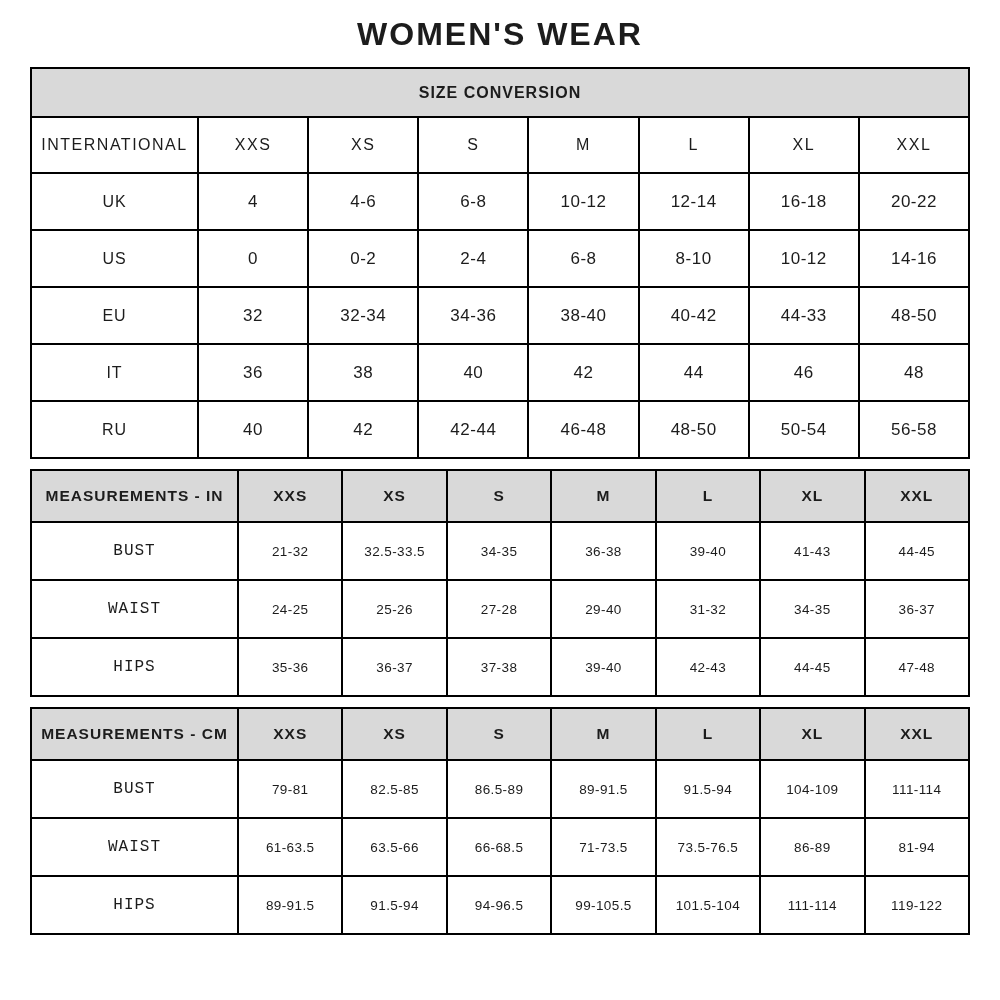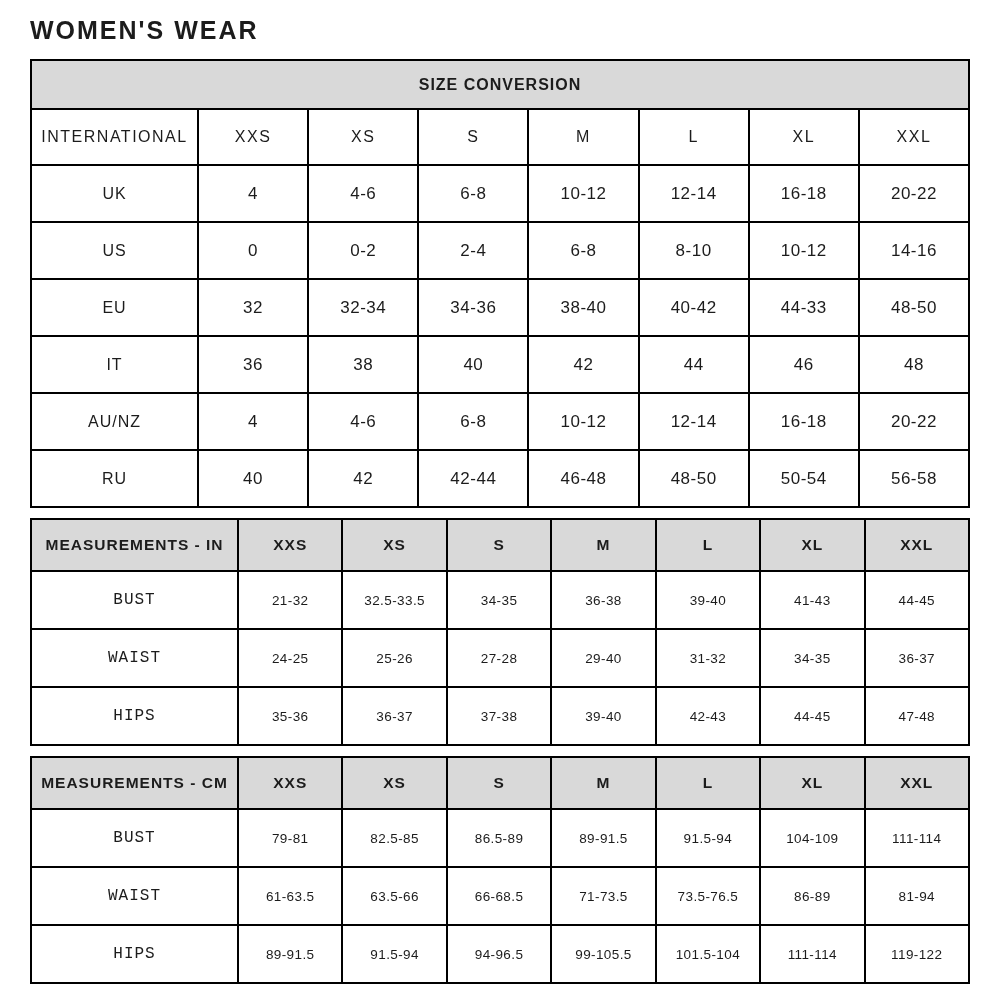--- a/index.html
+++ b/index.html
@@ -12,22 +12,22 @@
     height: 1000px;
     font-family: "Liberation Sans", sans-serif;
     color: #1c1c1c;
     -webkit-font-smoothing: antialiased;
   }
   .page {
     padding: 10px 30px 0 30px;
     box-sizing: border-box;
   }
   .title {
-    text-align: left;
-    font-size: 25px;
+    text-align: center;
+    font-size: 32px;
     font-weight: 700;
     letter-spacing: 2px;
     margin: 5px 0 14px 0;
     line-height: 1.2;
   }
   table.tbl {
     border-collapse: collapse;
     width: 940px;
     table-layout: fixed;
     margin: 0 0 10px 0;
@@ -146,30 +146,20 @@
         </tr>
         <tr class="data-row">
           <td class="row-label">IT</td>
           <td>36</td>
           <td>38</td>
           <td>40</td>
           <td>42</td>
           <td>44</td>
           <td>46</td>
           <td>48</td>
-        </tr>
-        <tr class="data-row">
-          <td class="row-label">AU/NZ</td>
-          <td>4</td>
-          <td>4-6</td>
-          <td>6-8</td>
-          <td>10-12</td>
-          <td>12-14</td>
-          <td>16-18</td>
-          <td>20-22</td>
         </tr>
         <tr class="data-row">
           <td class="row-label">RU</td>
           <td>40</td>
           <td>42</td>
           <td>42-44</td>
           <td>46-48</td>
           <td>48-50</td>
           <td>50-54</td>
           <td>56-58</td>

